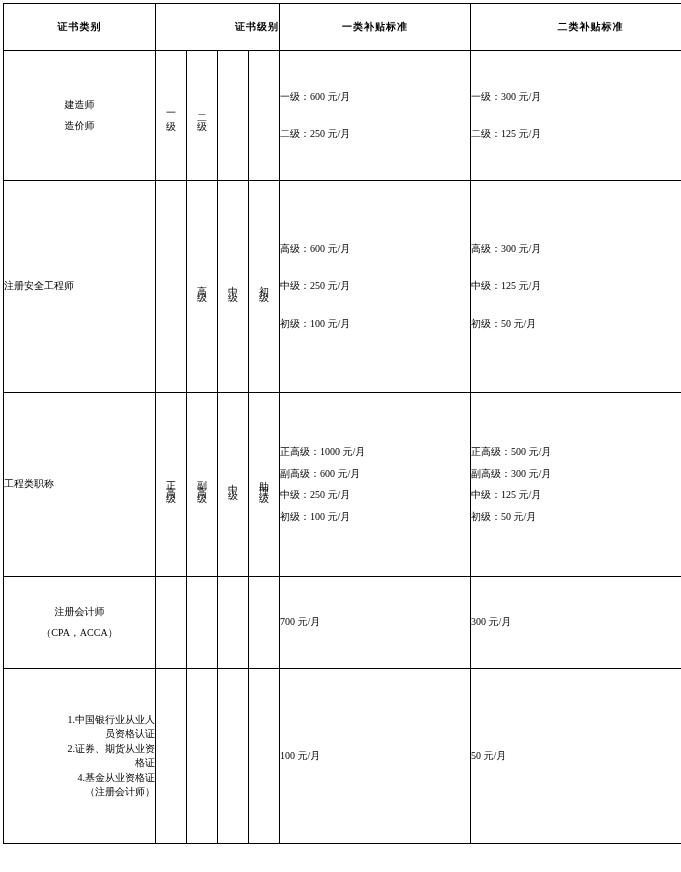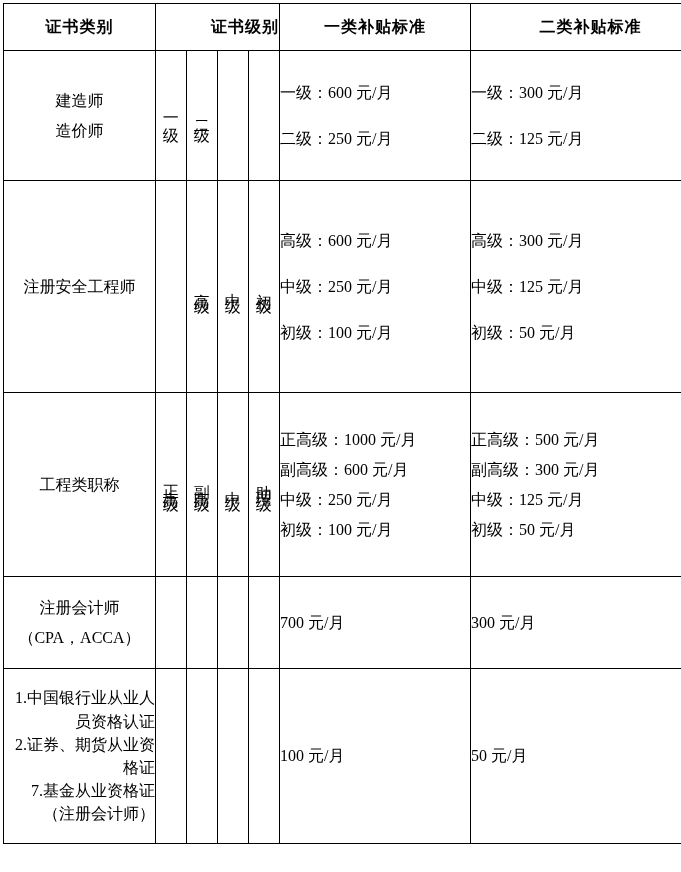--- a/index.html
+++ b/index.html
@@ -22,21 +22,21 @@
   table.subsidy {
     border-collapse: collapse;
     width: 676px;
     margin: 3px 0 0 3px;
     table-layout: fixed;
   }
   table.subsidy td {
     border: 1px solid #000000;
     padding: 0;
     vertical-align: middle;
-    font-size: 16px;
+    font-size: 10px;
     line-height: 1.45;
   }
   
   col.c-category { width: 152px; }
   col.c-lvl { width: 31px; }
   col.c-typeA { width: 191px; }
   col.c-typeB { width: 240px; }
 
   
   .hdr {
@@ -60,21 +60,20 @@
   }
   .cat .line { display: block; margin: 6px 0; }
   .cat-small {
     text-align: center;
     font-size: 12.5px;
     line-height: 1.5;
     padding: 4px 4px;
   }
   .cat-small .line { display: block; text-align: right; }
   .cat-mid {
-    text-align: center;
     font-size: 15px;
     padding: 4px 4px;
   }
   .cat-mid .line { display: block; margin: 7px 0; }
 
   
   .vlevel {
     text-align: center;
     font-size: 15px;
     padding: 4px 0;
@@ -196,21 +195,21 @@
           <span class="line">300 元/月</span>
         </td>
       </tr>
 
       <tr style="height:175px;">
         <td class="cat-small">
           <span class="line">1.中国银行业从业人</span>
           <span class="line">员资格认证</span>
           <span class="line">2.证券、期货从业资</span>
           <span class="line">格证</span>
-          <span class="line">7.基金从业资格证</span>
+          <span class="line">4.基金从业资格证</span>
           <span class="line">（注册会计师）</span>
         </td>
         <td class="blank"></td>
         <td class="blank"></td>
         <td class="blank"></td>
         <td class="blank"></td>
         <td class="money single">
           <span class="line">100 元/月</span>
         </td>
         <td class="money single">

